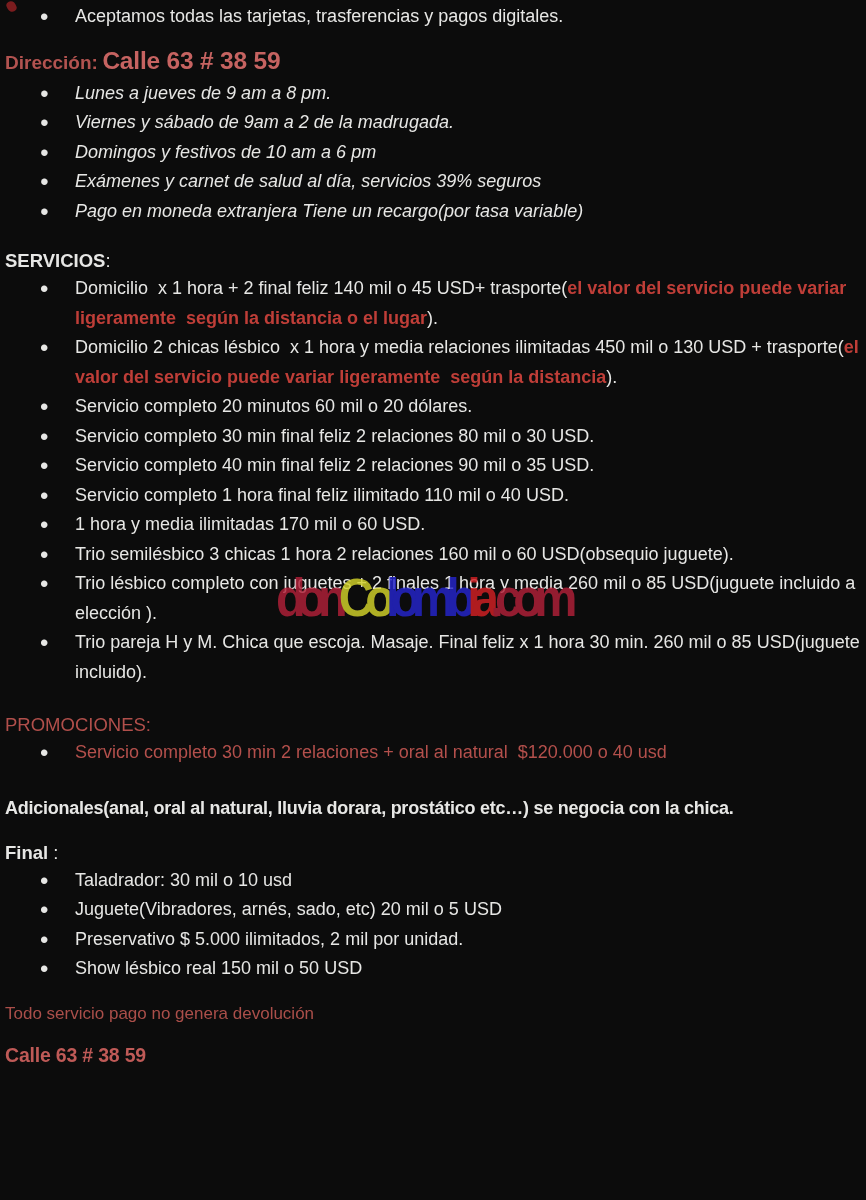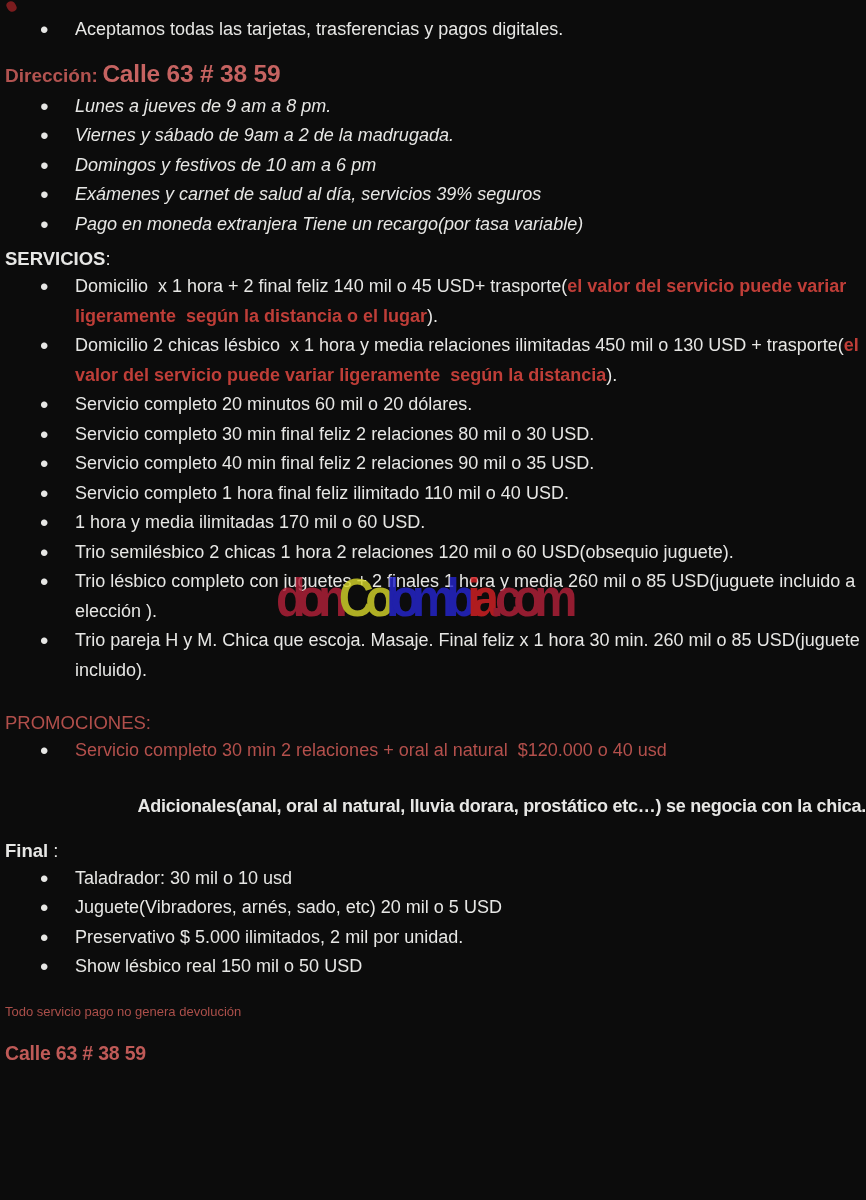--- a/index.html
+++ b/index.html
@@ -4,21 +4,21 @@
 <style>
   html, body { margin:0; padding:0; background:#000; }
   .page {
     position:relative;
     width:866px; height:1200px;
     background:#0c0c0c;
     overflow:hidden;
     font-family:"Liberation Sans", sans-serif;
     color:#e7e7e5;
     box-sizing:border-box;
-    padding-top:15px;
+    padding-top:2px;
   }
   .corner-mark{
     position:absolute; left:7px; top:1px;
     width:9px; height:11px;
     border-radius:4px 5px 4px 5px;
     background:#8f2022;
     transform:rotate(-25deg);
     opacity:.85;
   }
   ul.bullets { list-style:none; margin:0; padding:0; }
@@ -34,34 +34,34 @@
     font-size:24px; line-height:29.5px;
     color:#e7e7e5;
   }
   .flush { padding-left:5px; }
   .direccion { margin:14px 12px 0 0; line-height:30px; }
   .dir-label { color:#b25350; font-weight:bold; font-size:19px; }
   .dir-value { color:#c66361; font-weight:bold; font-size:24.5px; letter-spacing:-0.2px; }
   .schedule-list { margin-top:24px;font-style:italic; }
   .h-line { margin:0; font-size:18.5px; line-height:27px; }
   .bold { font-weight:bold; }
-  .h-servicios { margin-top:6px; }
+  .h-servicios { margin-top:21px; }
   .services-list { margin-top:18px; }
   .em { color:#bf3e38; font-weight:bold; }
   .h-promo { margin-top:24px; color:#b14f4b; }
   .promo-list { margin-top:3px; }
   .promo-list li { color:#b4504c; }
   .promo-list li::before { color:#b4504c; left:55px; }
   .adicionales {
     margin:27px 0 0 0; font-size:18px; line-height:27px;
-    font-weight:bold; letter-spacing:-0.25px; white-space:nowrap;text-align:right;
+    font-weight:bold; letter-spacing:-0.25px; white-space:nowrap;
   }
   .h-extras { margin-top:17px; }
   .extras-list { margin-top:17px; }
-  .footer-note { margin:16px 0 0 0; font-size:13px; line-height:27px; color:#ab4f4a; }
+  .footer-note { margin:16px 0 0 0; font-size:17px; line-height:27px; color:#ab4f4a; }
   .footer-address { margin:15px 0 0 0; font-size:19.5px; line-height:27px; color:#bf5a57; font-weight:bold; letter-spacing:-0.2px; }
   .watermark {
     position:absolute; left:276px; top:566px;
     font-size:54px; font-weight:bold;
     letter-spacing:-0.18em;
     transform:scaleX(0.9);
     transform-origin:left center;
     opacity:0.82;
     white-space:nowrap;
     z-index:5;
@@ -95,21 +95,21 @@
   <p class="h-line h-servicios flush"><span class="bold">SERVICIOS</span><span>:</span></p>
 
   <ul class="bullets services-list">
     <li><span>Domicilio  x 1 hora + 2 final feliz 140 mil o 45 USD+ trasporte(</span><span class="em">el valor del servicio puede variar ligeramente  según la distancia o el lugar</span><span>).</span></li>
     <li><span>Domicilio 2 chicas lésbico  x 1 hora y media relaciones ilimitadas 450 mil o 130 USD + trasporte(</span><span class="em">el valor del servicio puede variar ligeramente  según la distancia</span><span>).</span></li>
     <li><span>Servicio completo 20 minutos 60 mil o 20 dólares.</span></li>
     <li><span>Servicio completo 30 min final feliz 2 relaciones 80 mil o 30 USD.</span></li>
     <li><span>Servicio completo 40 min final feliz 2 relaciones 90 mil o 35 USD.</span></li>
     <li><span>Servicio completo 1 hora final feliz ilimitado 110 mil o 40 USD.</span></li>
     <li><span>1 hora y media ilimitadas 170 mil o 60 USD.</span></li>
-    <li><span>Trio semilésbico 2 chicas 1 hora 2 relaciones 120 mil o 60 USD(obsequio juguete).</span></li>
+    <li><span>Trio semilésbico 3 chicas 1 hora 2 relaciones 160 mil o 60 USD(obsequio juguete).</span></li>
     <li><span>Trio lésbico completo con juguetes + 2 finales 1 hora y media 260 mil o 85 USD(juguete incluido a elección ).</span></li>
     <li><span>Trio pareja H y M. Chica que escoja. Masaje. Final feliz x 1 hora 30 min. 260 mil o 85 USD(juguete incluido).</span></li>
   </ul>
 
   <p class="h-line h-promo flush">PROMOCIONES:</p>
 
   <ul class="bullets promo-list">
     <li><span>Servicio completo 30 min 2 relaciones + oral al natural  $120.000 o 40 usd</span></li>
   </ul>
 

